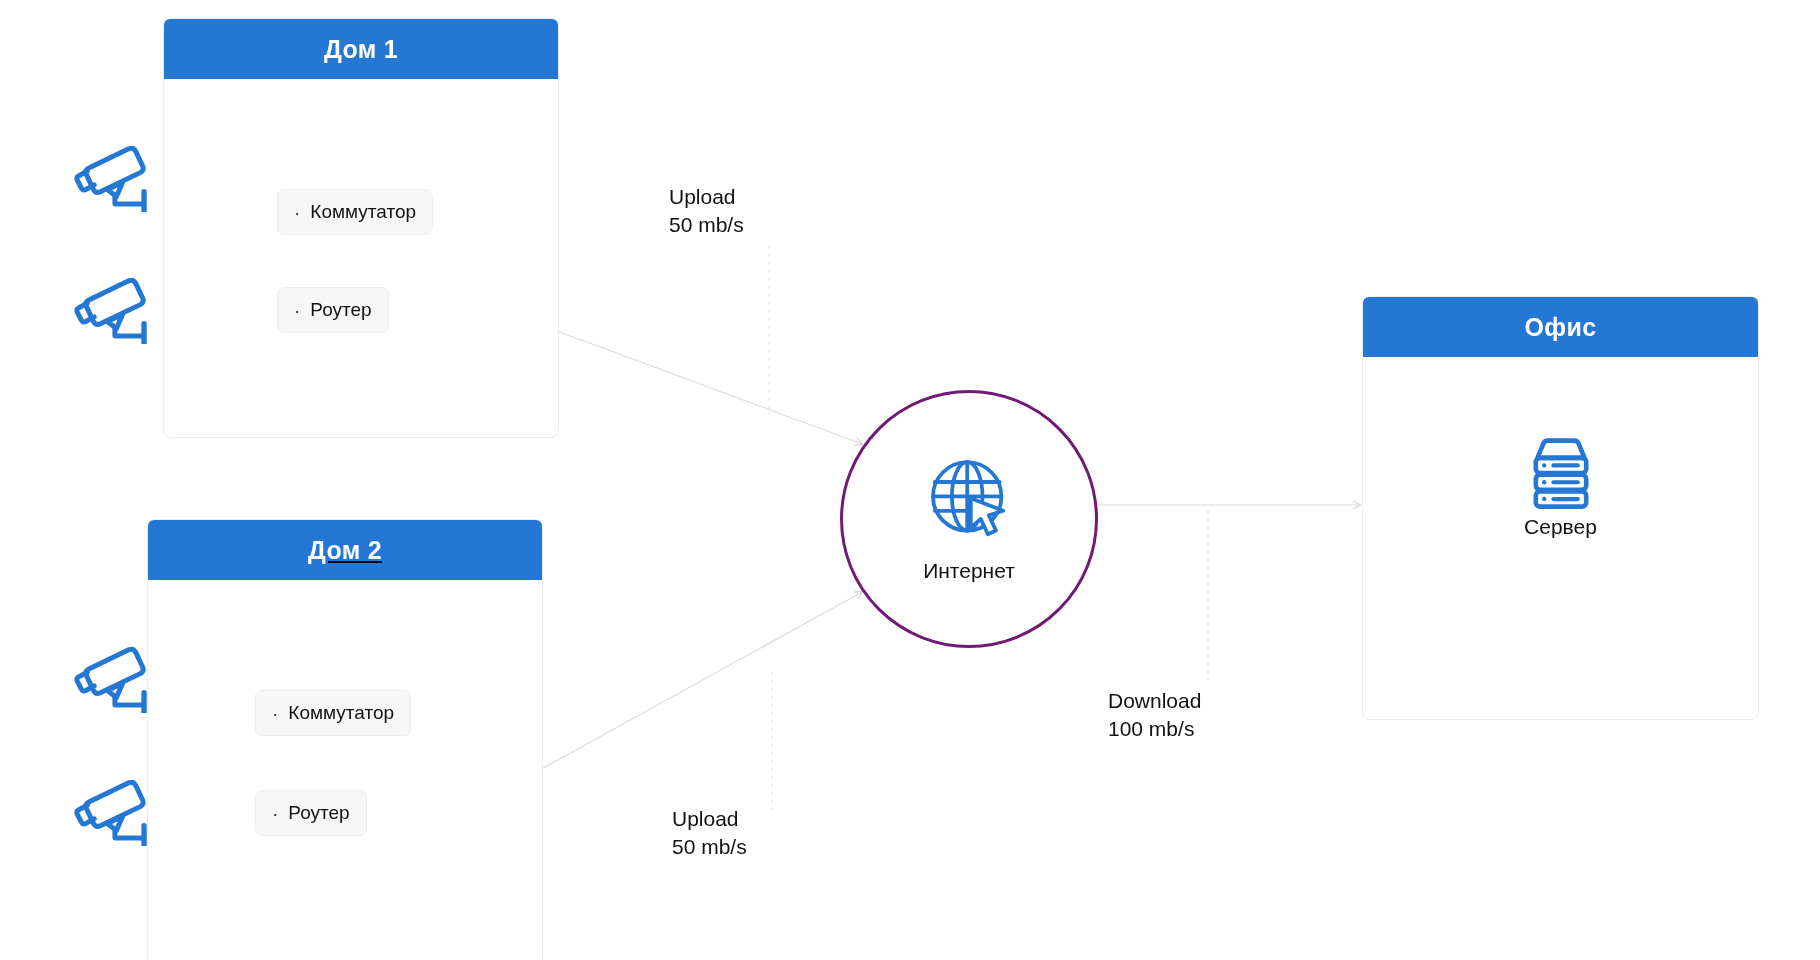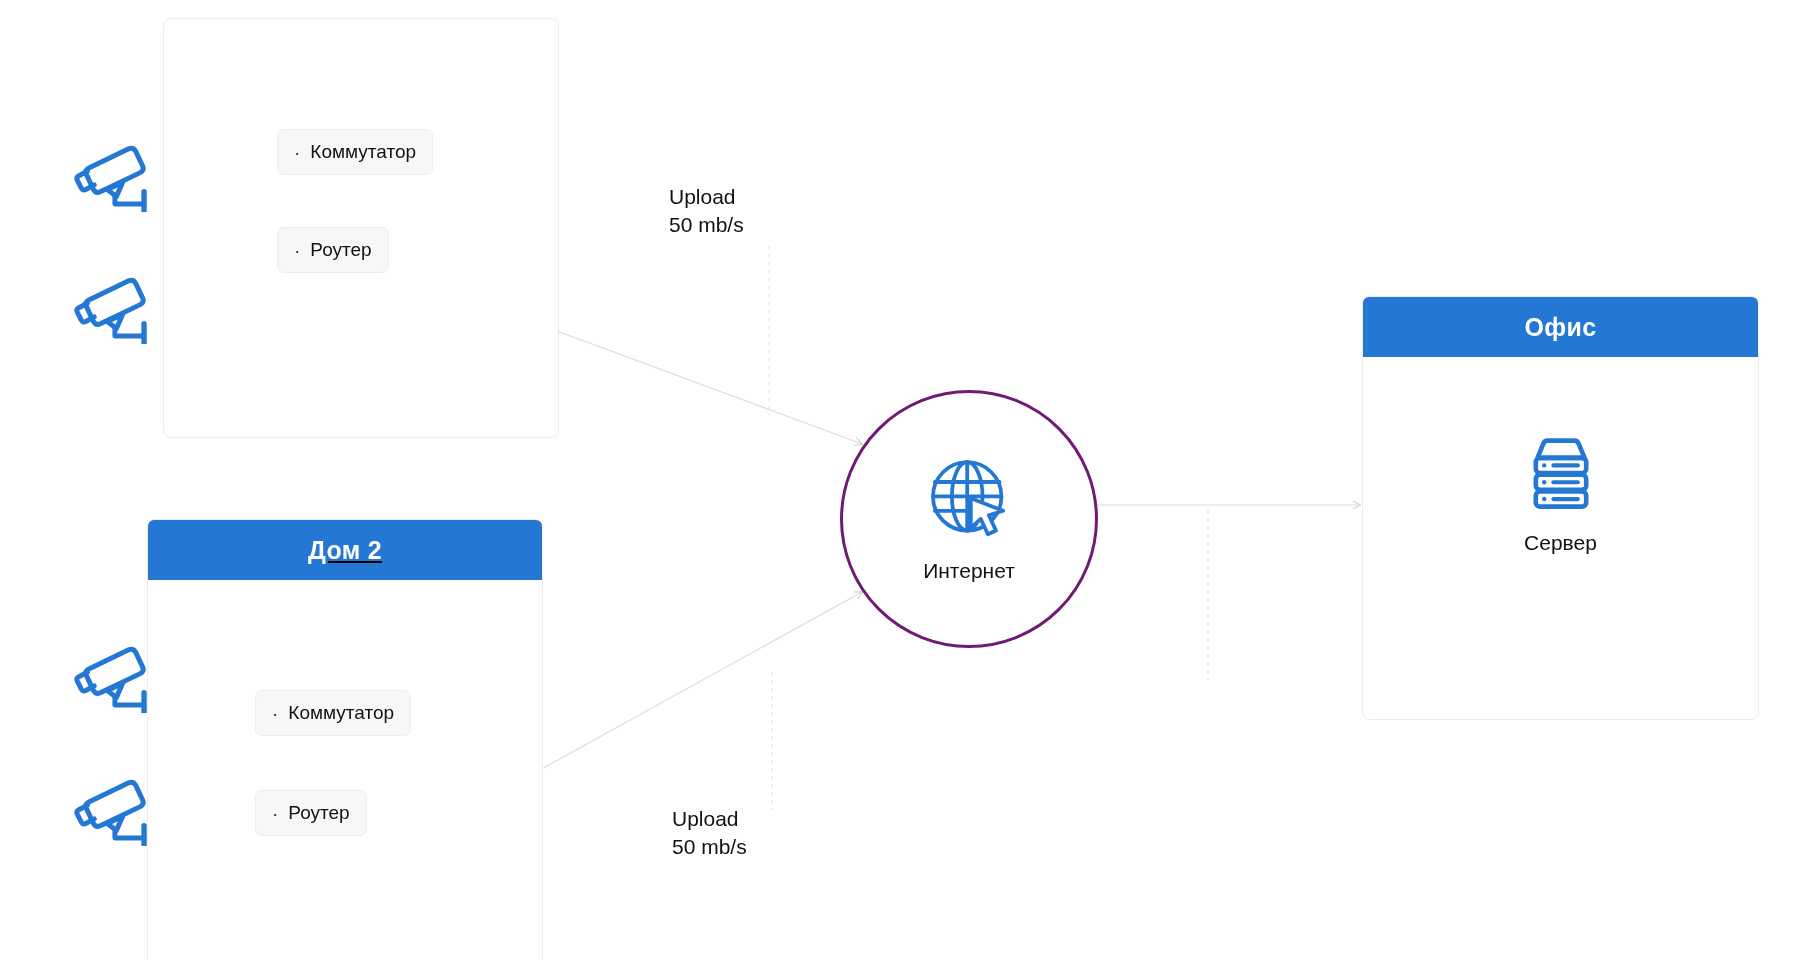--- a/index.html
+++ b/index.html
@@ -106,21 +106,20 @@
 
   
   .server-block {
     position: absolute;
     display: flex;
     flex-direction: column;
     align-items: center;
   }
   .server-block .server-icon { width: 84px; height: 84px; }
   .server-block .caption {
-    margin-top: 16px;
     font-size: 21px;
     color: #121212;
   }
 
   
   .speed-label {
     position: absolute;
     text-align: left;
     font-size: 21px;
     line-height: 1.33;
@@ -163,20 +162,21 @@
     </g>
 
     <g stroke="#e2e2e2" stroke-width="1.2" fill="none" stroke-dasharray="3 5">
       <path d="M 769 246 L 769 415"></path>
       <path d="M 772 672 L 772 810"></path>
       <path d="M 1208 510 L 1208 680"></path>
     </g>
   </svg>
 
   <div class="group" style="left:163px; top:18px; width:396px; height:420px;">
+    <div class="group-header">Дом 1</div>
     <div class="group-body">
       <div class="node" style="left:113px; top:110px;">
         <span class="bullet">·</span>
         <span>Коммутатор</span>
       </div>
       <div class="node" style="left:113px; top:208px;">
         <span class="bullet">·</span>
         <span>Роутер</span>
       </div>
     </div>
@@ -301,14 +301,18 @@
   <div class="speed-label" style="left:669px; top:183px; width:200px;">
     <span class="ln">Upload</span>
     <span class="ln">50 mb/s</span>
   </div>
 
   <div class="speed-label" style="left:672px; top:805px; width:200px;">
     <span class="ln">Upload</span>
     <span class="ln">50 mb/s</span>
   </div>
 
+  <div class="speed-label" style="left:1108px; top:687px; width:200px;">
+    <span class="ln">Download</span>
+    <span class="ln">100 mb/s</span>
+  </div>
 
 </div>
 
 </body></html>

